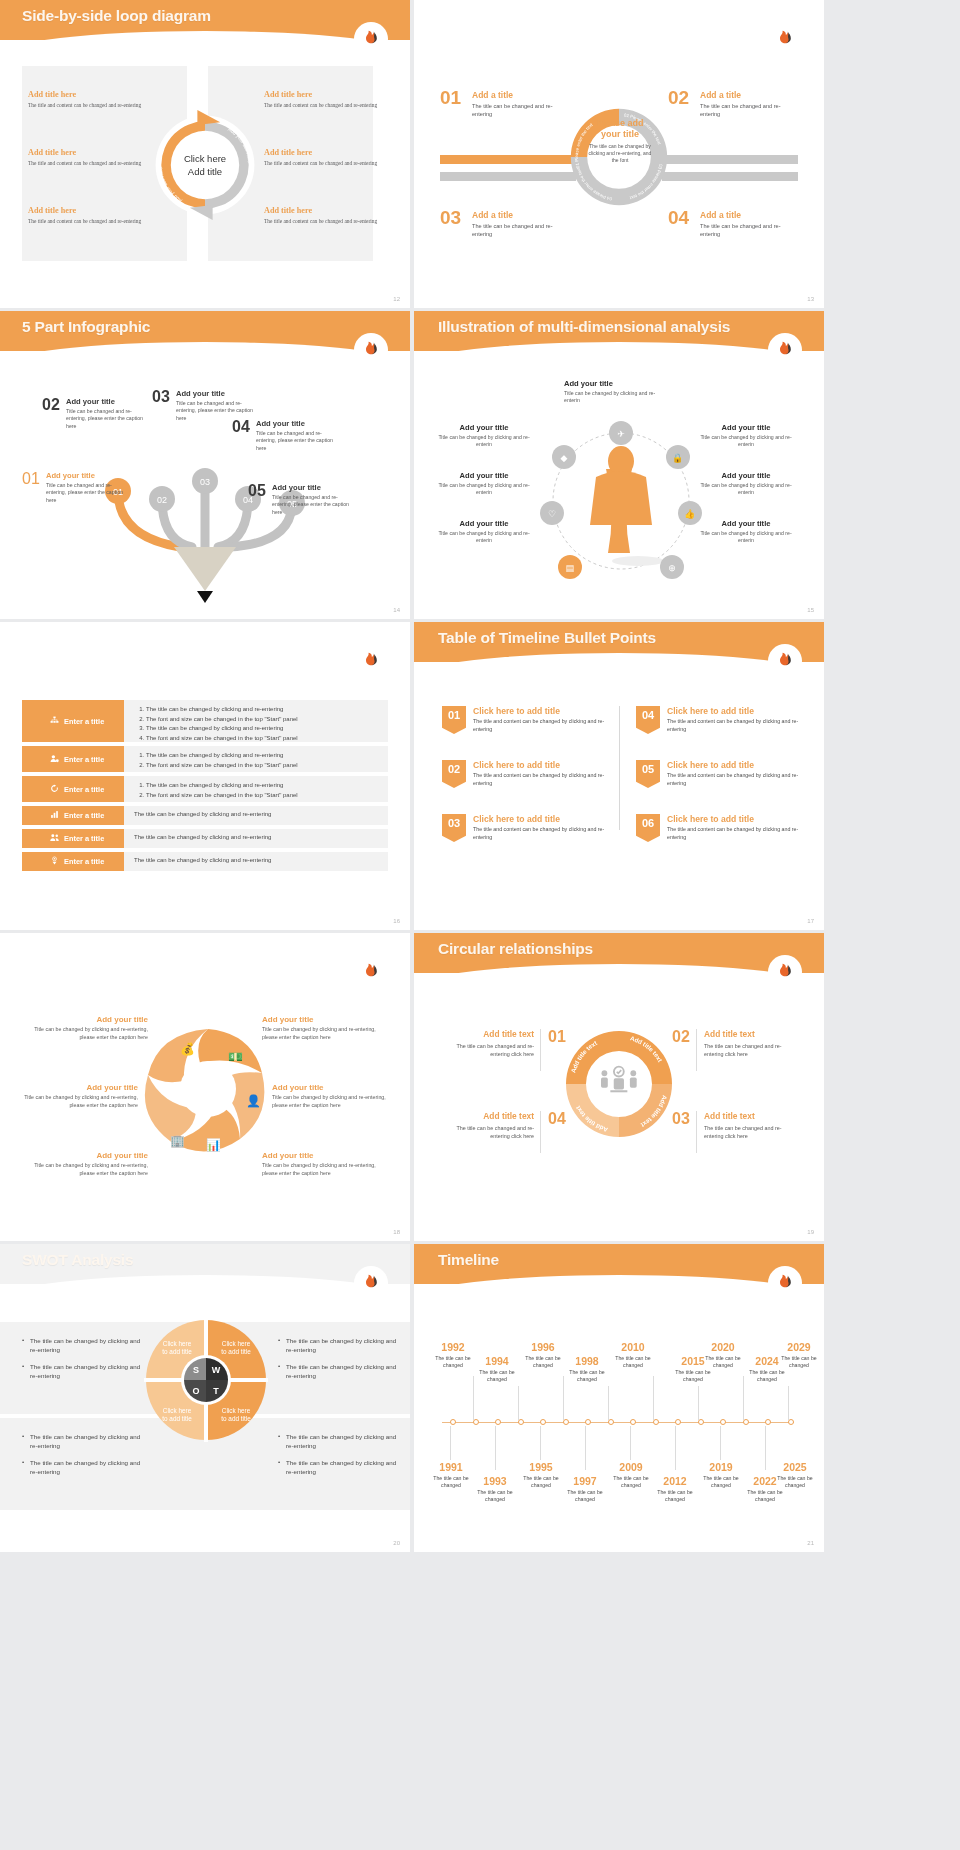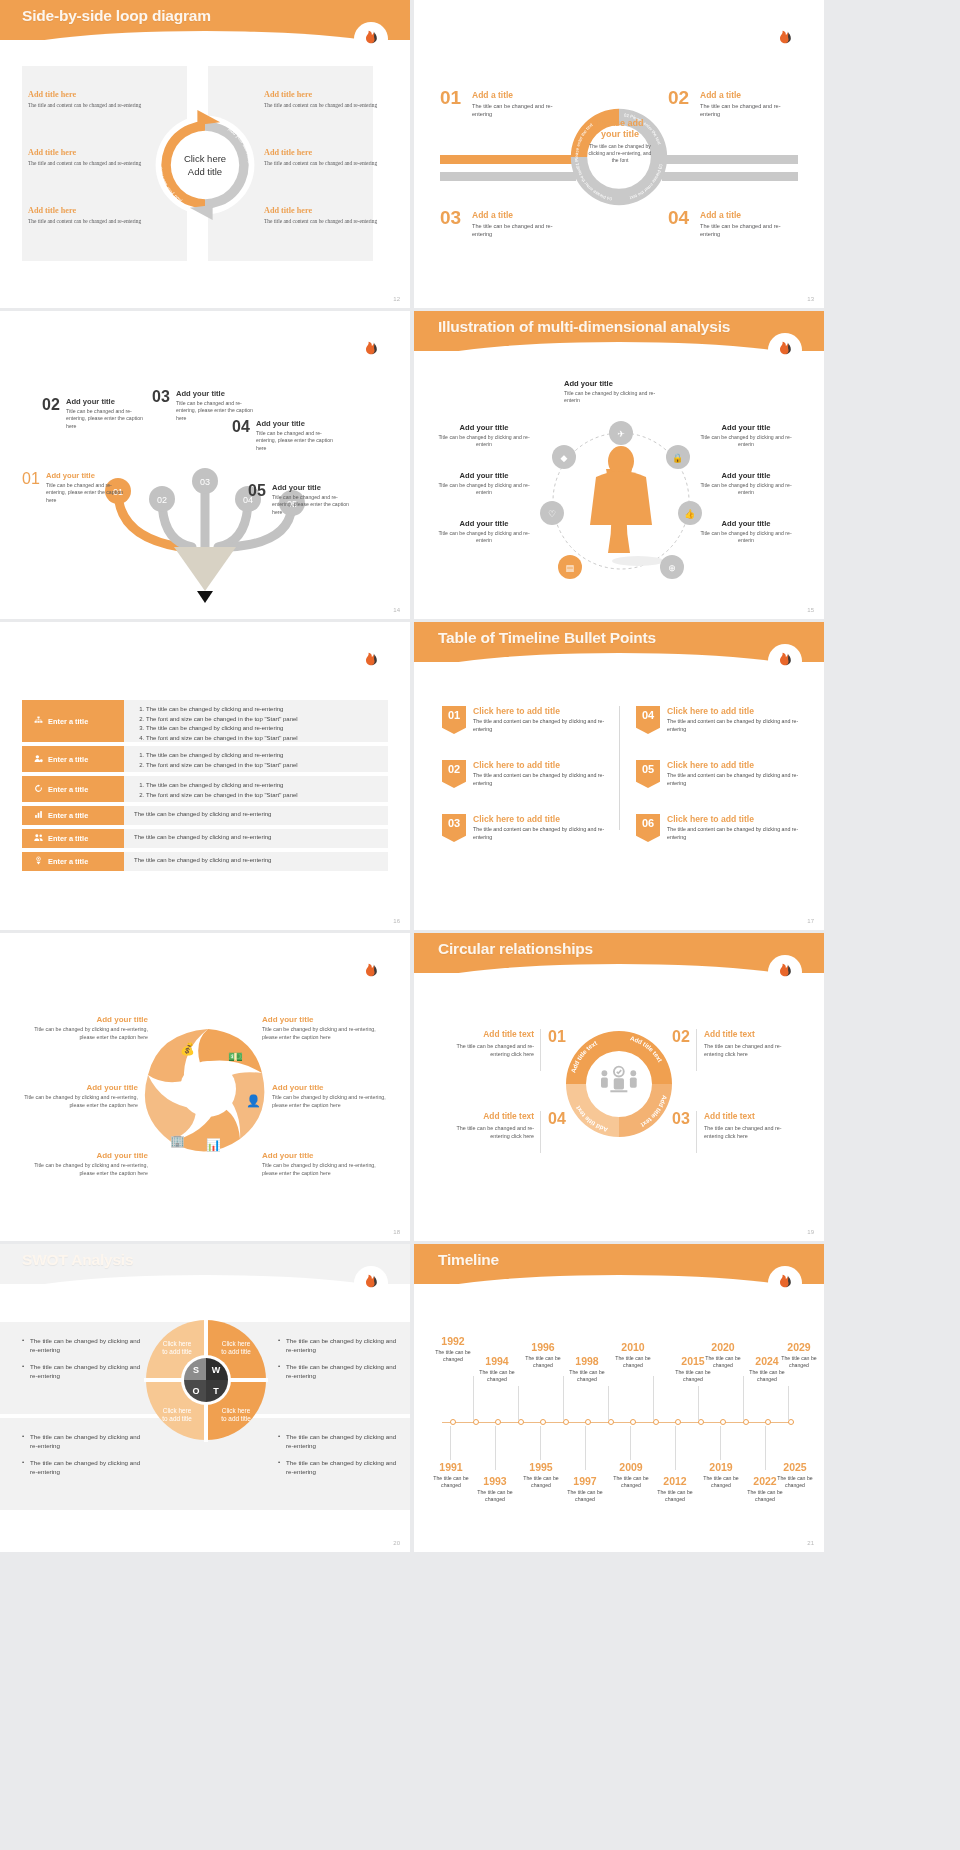--- a/index.html
+++ b/index.html
@@ -92,21 +92,21 @@
   
   .s15 .lbl { position:absolute; width:104px; }
   .s15 .lbl .t { font-size:7.6px; font-weight:bold; color:#2f2f2f; }
   .s15 .lbl .d { font-size:5.2px; color:#5d5d5d; line-height:1.42; margin-top:2px; }
 
   
   .s16 .row { position:absolute; left:22px; width:366px; display:flex; }
   .s16 .btn {
     width:102px; background:#f0a050; color:#fff;
     display:flex; align-items:center; gap:5px;
-    padding-left:12px; font-size:7.4px; font-weight:bold;
+    padding-left:28px; font-size:7.4px; font-weight:bold;
     flex:0 0 102px;
   }
   .s16 .btn svg { width:9px; height:9px; fill:#fff; }
   .s16 .txt {
     flex:1; background:#f2f2f2; padding:5px 8px 5px 10px;
     font-size:6px; color:#4a4a4a; line-height:1.62;
   }
   .s16 .txt ol { margin:0; padding-left:12px; }
   .s16 .txt li { list-style:decimal; }
   .s16 .txt p { margin:0; }
@@ -281,20 +281,25 @@
   </svg>
   <div class="ctr">
     <div class="ct">Please add</div>
     <div class="ct">your title</div>
     <div class="cd">The title can be changed by clicking and re-entering, and the font</div>
   </div>
   <div class="pageno">13</div>
 </div>
 
 <div class="slide s14">
+  <div class="hdr">
+    <div class="band"></div>
+    <div class="curve2"></div>
+    <h1>5 Part Infographic</h1>
+  </div>
   <div class="logo">
     <svg viewBox="0 0 24 24">
           <path d="M9 2c1 4-3 5-3 9 0 4 3 6 6 6s6-2 6-6c0-3-2-5-3-7 0 2-1 3-2 3 0-2 0-4-4-5z" fill="#e8662a"></path>
           <path d="M15 3c2 3 0 5 1 8 1 3-1 6-4 6 3 0 7-2 7-6 0-3-2-6-4-8z" fill="#3f3a38"></path>
         </svg>
   </div>
 
   <svg style="position:absolute;left:90px;top:140px;width:230px;height:160px" viewBox="0 0 230 160">
     <path d="M28 40 q0 46 62 56" stroke="#f0a050" stroke-width="9" fill="none" stroke-linecap="round"></path>
     <path d="M72 48 q0 42 30 48" stroke="#c2c2c2" stroke-width="9" fill="none" stroke-linecap="round"></path>
@@ -829,21 +834,21 @@
 
   <div class="stem" style="left:36px;top:182px;height:34px"></div>
   <div class="stem" style="left:81px;top:182px;height:44px"></div>
   <div class="stem" style="left:126px;top:182px;height:34px"></div>
   <div class="stem" style="left:171px;top:182px;height:44px"></div>
   <div class="stem" style="left:216px;top:182px;height:34px"></div>
   <div class="stem" style="left:261px;top:182px;height:44px"></div>
   <div class="stem" style="left:306px;top:182px;height:34px"></div>
   <div class="stem" style="left:351px;top:182px;height:44px"></div>
 
-  <div class="ev" style="left:16px;top:92px">
+  <div class="ev" style="left:16px;top:98px">
     <div class="y">1992</div>
     <div class="d">The title can be changed</div>
       </div>
   <div class="ev" style="left:60px;top:112px">
     <div class="y">1994</div>
     <div class="d">The title can be changed</div>
       </div>
   <div class="ev" style="left:106px;top:98px">
     <div class="y">1996</div>
     <div class="d">The title can be changed</div>

